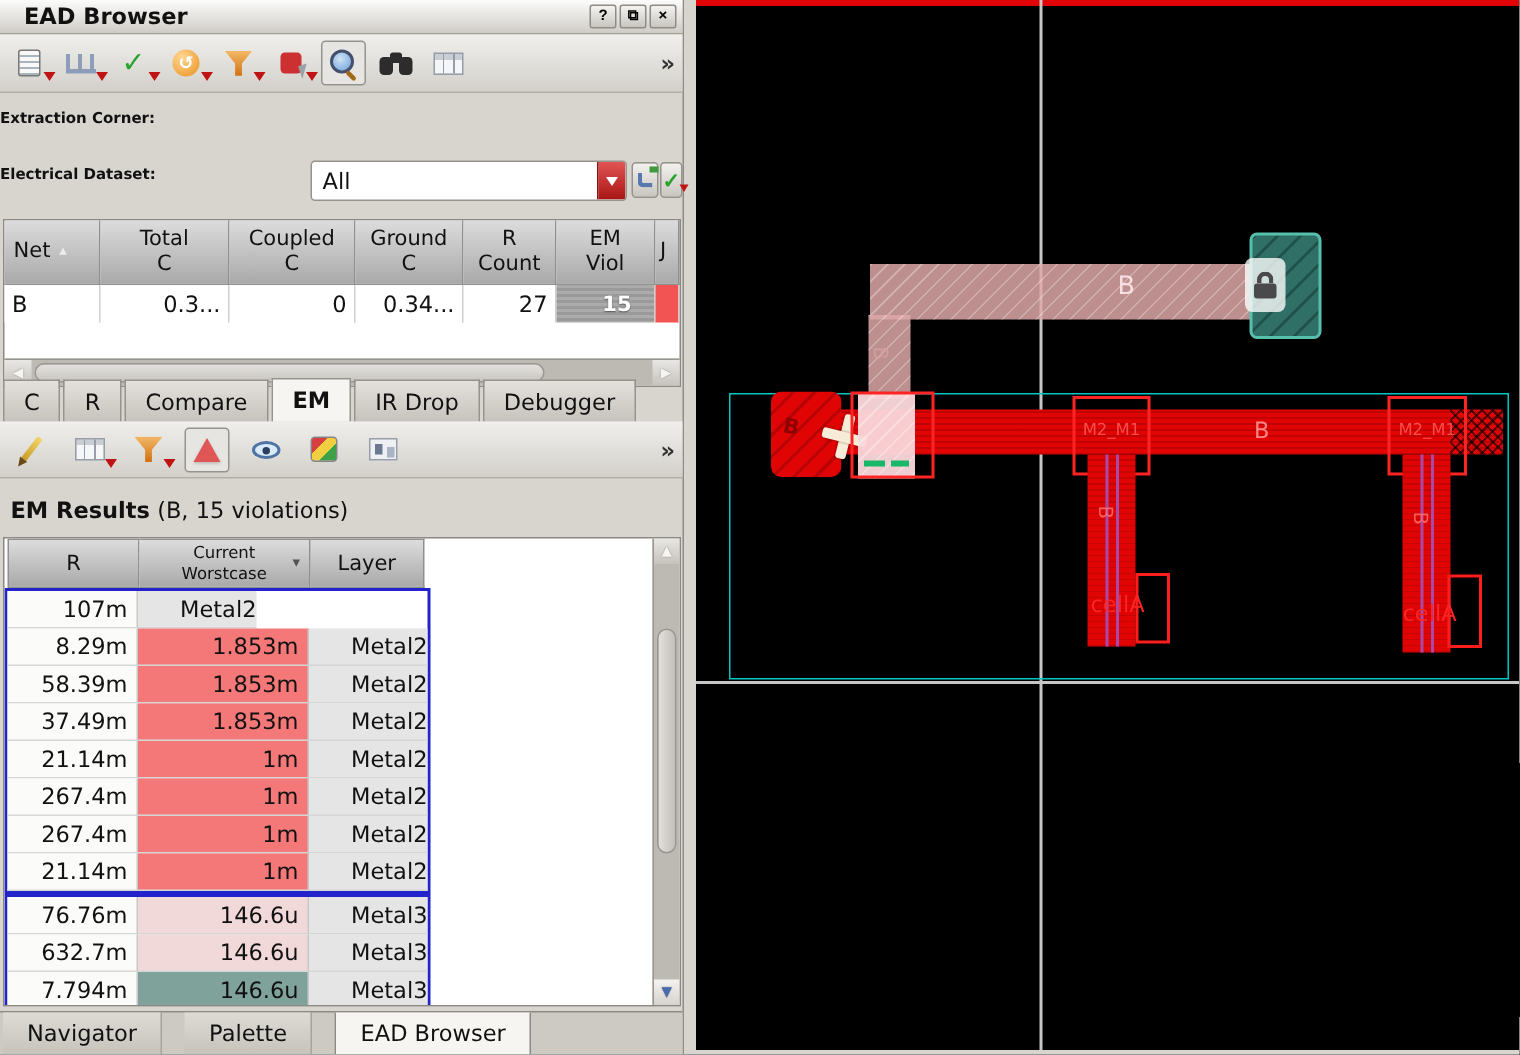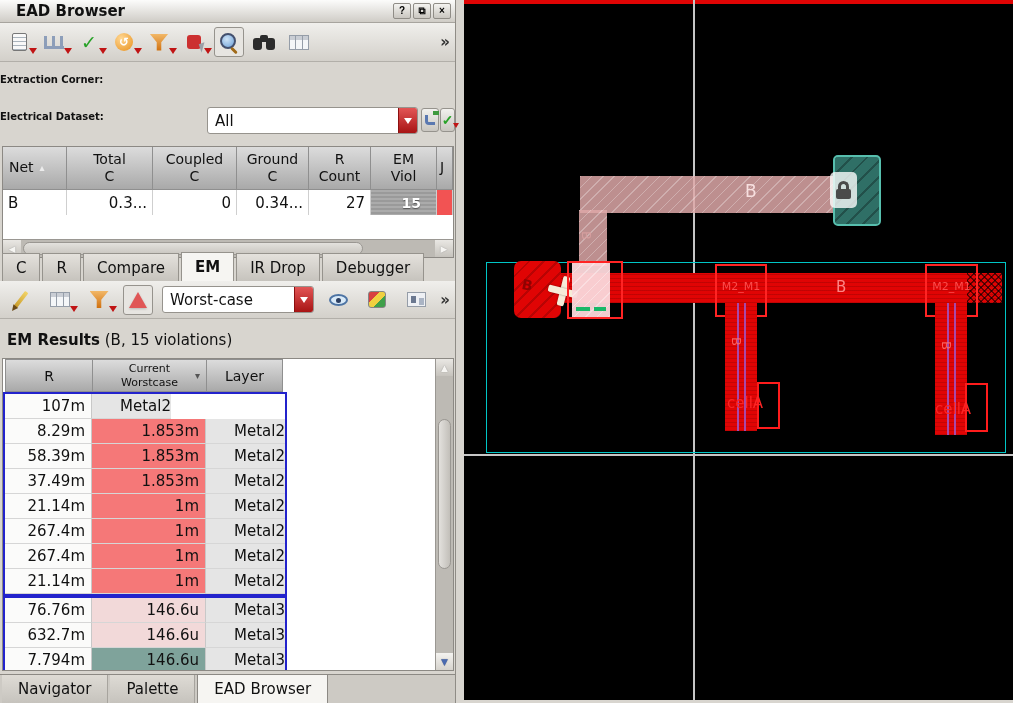--- a/index.html
+++ b/index.html
@@ -130,21 +130,21 @@
   .sev-selected{background:var(--violation_selected,#7fa39b);}
   .vscroll{position:absolute;right:0px;top:0px;width:18px;height:100%;background:#bdbab4;border-left:1px solid #9a9792;}
   .varrow{position:absolute;left:0;width:100%;height:17px;background:linear-gradient(#e9e7e3,#c6c3bd);
           color:#f6f5f2;font-size:9px;display:flex;align-items:center;justify-content:center;text-shadow:0 0 1px #777;}
   .va-up{top:0;} .va-down{bottom:0;color:#4a6ab0;background:linear-gradient(#f4f3f0,#d6d3cd);}
   .vthumb{position:absolute;left:2px;top:60px;width:13px;height:150px;background:linear-gradient(90deg,#e3e1dd,#c2bfb9);
           border:1px solid #9a9792;border-radius:7px;}
 
   
   .bottom-tabs{position:absolute;left:0;top:674px;width:100%;height:29px;background:#cdcac4;border-top:1px solid #8c8984;
-               display:flex;gap:2px;padding-left:2px;}
+               display:flex;gap:15px;padding-left:2px;}
   .btab{height:100%;padding:0 16px;display:flex;align-items:center;font-size:15px;
         background:linear-gradient(#dedbd5,#c6c3bd);border-right:1px solid #a7a49e;}
   .btab.active{background:#f6f5f2;border-right:1px solid #8c8984;border-left:1px solid #8c8984;}
 
   
   .canvas{position:absolute;left:464px;top:0;width:549px;height:700px;background:#000;overflow:hidden;}
   .abs{position:absolute;}
   .top-edge{left:0;top:0;width:100%;height:4px;background:var(--canvas_red,#e00404);}
   .xhair-v{left:229px;top:0;width:2px;height:100%;background:#c6c6c6;}
   .xhair-h{left:0;top:454px;width:100%;height:2px;background:#c6c6c6;}
@@ -321,24 +321,20 @@
             <span class="dd"></span>
           </div>
           <div class="tool">
             <span class="i i-filter"></span>
             <span class="dd"></span>
           </div>
           <div class="tool pressed">
             <span class="i i-violations"></span>
           </div>
         </span>
-      <span class="combo combo-wc">
-        <span class="ct">Worst-case</span>
-        <span class="cb"></span>
-      </span>
       <span style="display:flex;gap:9px;align-items:center;">
           <div class="tool">
             <span class="i i-visibility"></span>
           </div>
           <div class="tool">
             <span class="i i-colormap"></span>
           </div>
           <div class="tool">
             <span class="i i-overlay"></span>
           </div>

